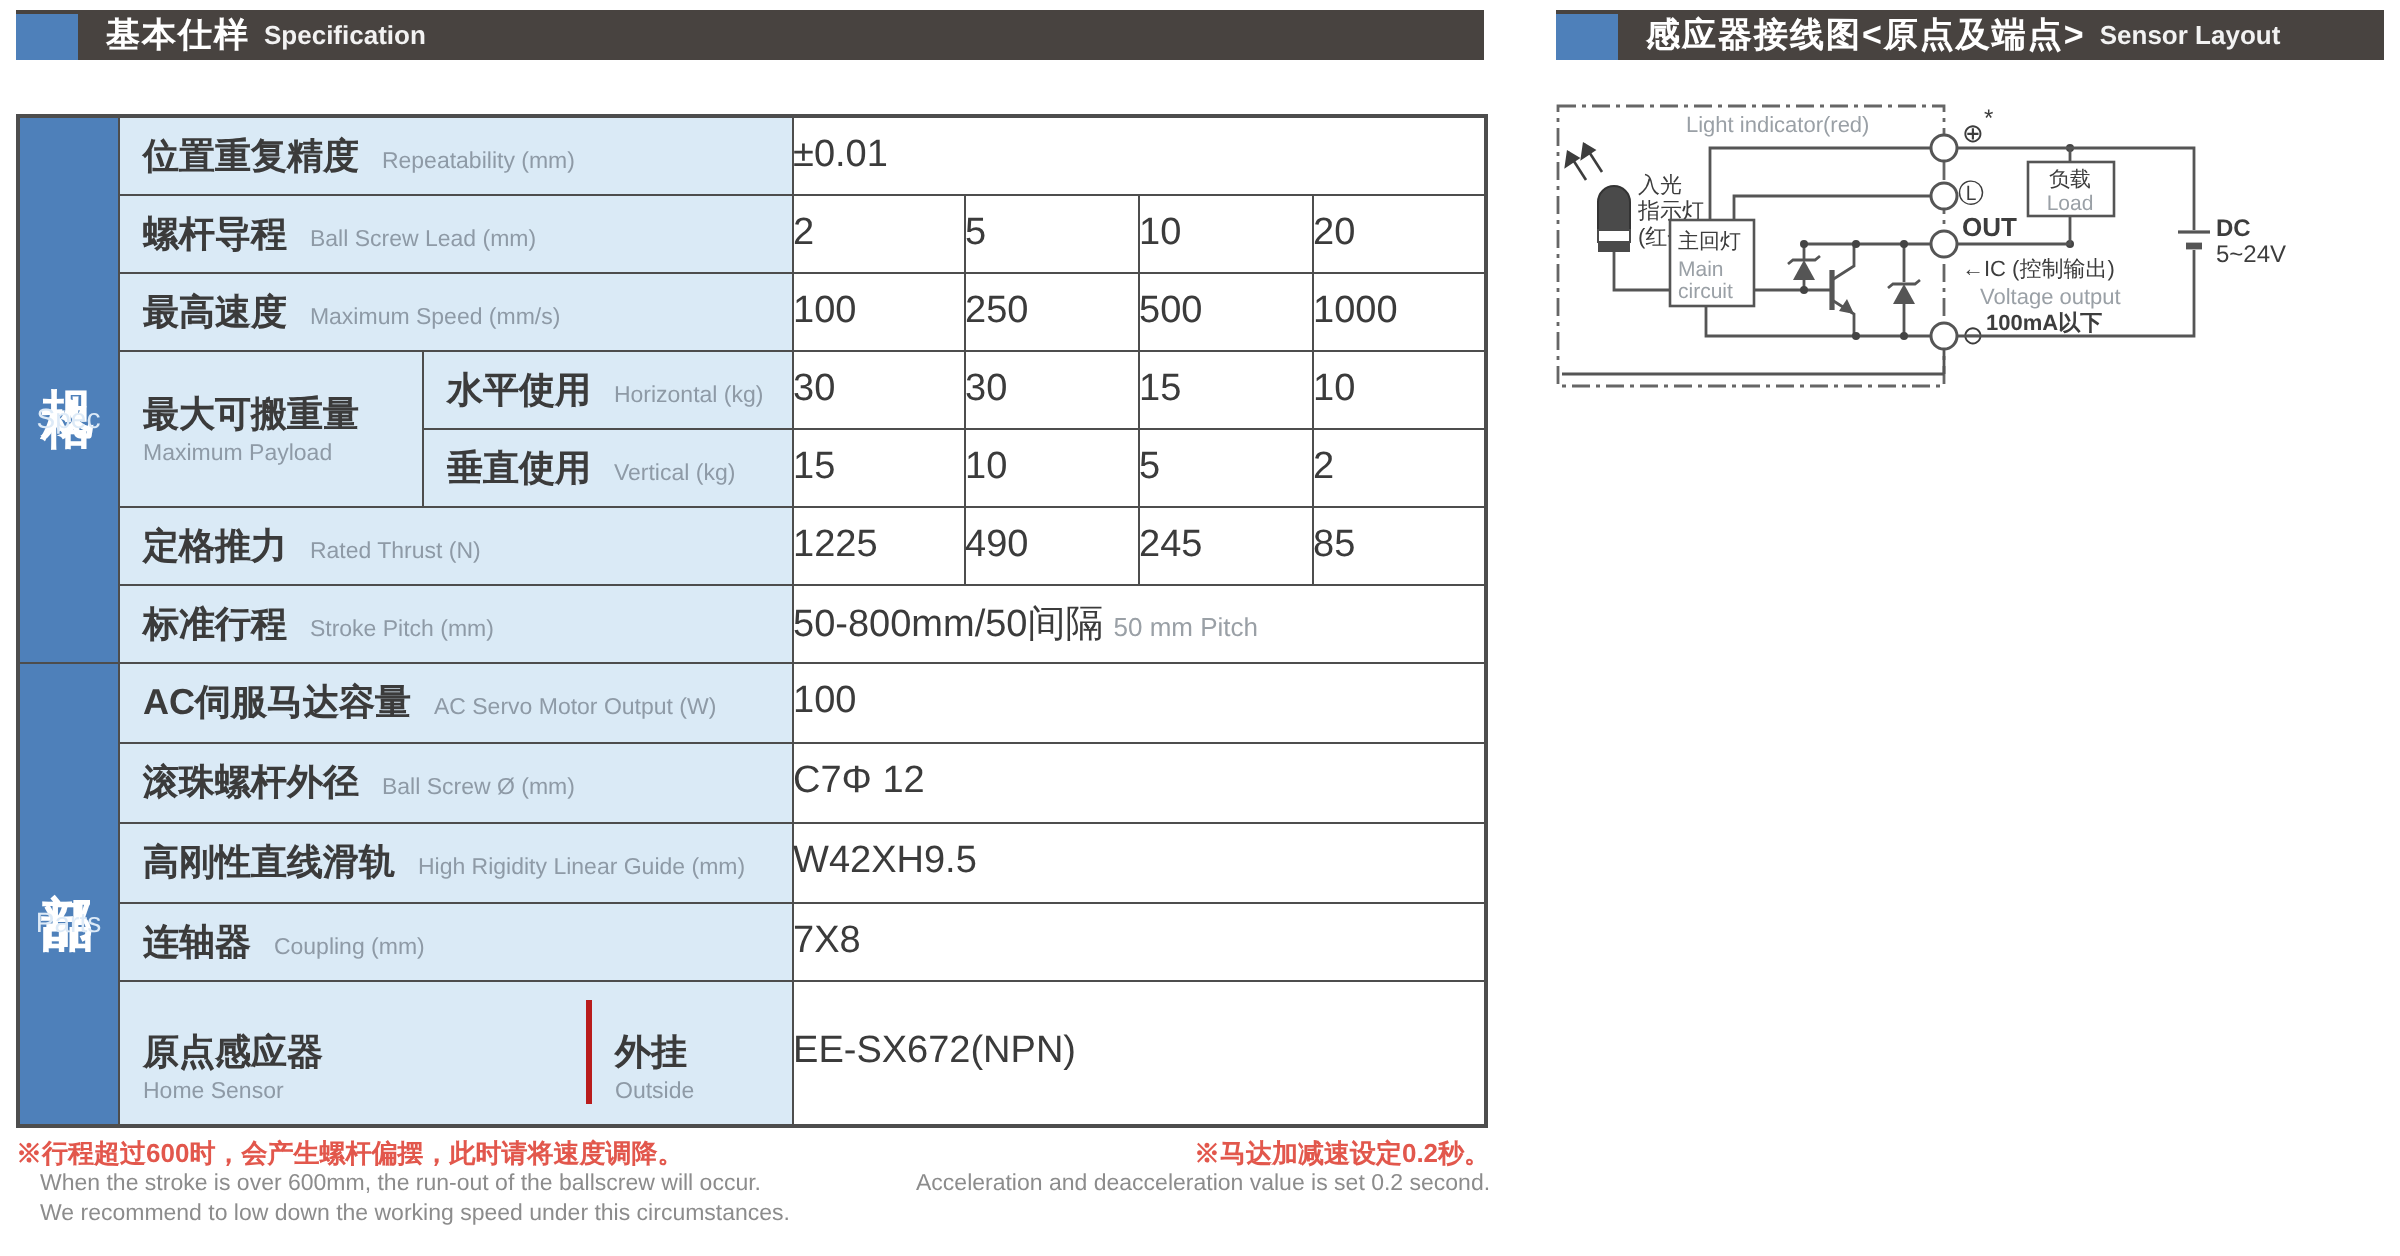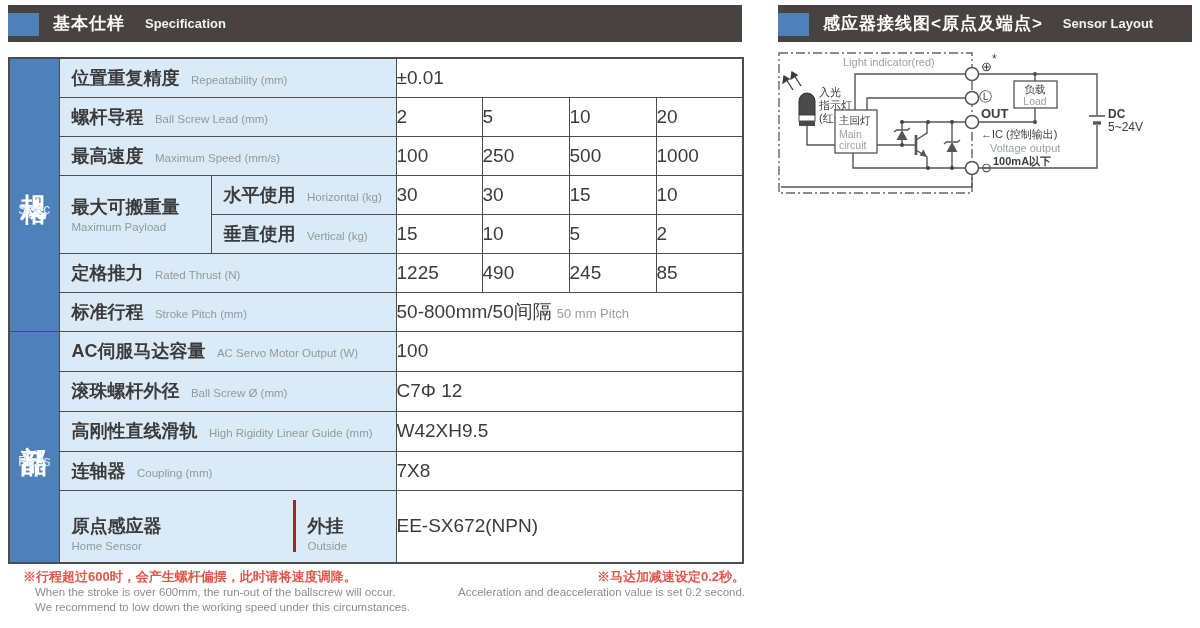--- a/index.html
+++ b/index.html
@@ -1,24 +1,24 @@
 <!DOCTYPE html>
 <html><head>
 <meta charset="utf-8">
 <style>
   * { box-sizing: border-box; margin: 0; padding: 0; }
   html,body { width:1200px; height:628px; background:#fff;
     font-family:"Liberation Sans", sans-serif; position:relative; overflow:hidden; }
 
   
-  .hbar { position:absolute; height:37px; background:#484340; color:#fff;
+  .hbar { position:absolute; height:25px; background:#484340; color:#fff;
           display:flex; align-items:center; }
   .hbar .sq { width:31px; height:23px; background:#4e80ba; margin:2px 14px 0 0; flex:0 0 auto; }
   .hbar .zh { font-size:17px; font-weight:bold; letter-spacing:1px; }
-  .hbar .en { font-size:13px; font-weight:bold; margin-left:20px; color:#f2f2f2; }
+  .hbar .en { font-size:13px; font-weight:bold; margin-left:7px; color:#f2f2f2; }
   #hbar-left  { left:8px;   top:5px; width:734px; }
   #hbar-right { left:778px; top:5px; width:414px; }
 
   
   table.spec { position:absolute; left:8px; top:57px; border-collapse:collapse;
                table-layout:fixed; width:734px; border:2px solid #4d4d4d; }
   td { border:1px solid #4d4d4d; vertical-align:middle; }
   td.band { background:#4e80ba; text-align:center; }
   .band-wrap { display:flex; flex-direction:column; align-items:center; justify-content:center; }
   .band-zh { writing-mode:vertical-rl; text-orientation:upright; color:#fff;
@@ -31,21 +31,21 @@
   .lbl.two .en { margin-top:2px; }
   td.val { background:#fff; text-align:left; font-size:19px; color:#3b3b3b; }
   td.val .gray { font-size:13px; color:#9aa0a6; margin-left:5px; }
   td.split { background:#daeaf6; padding:0; }
   .split-wrap { display:flex; height:100%; align-items:stretch;gap:24px; }
   .split-l { width:209px; padding:12px 0 0 12px; }
   .split-r { flex:1; border-left:3px solid #b91c1c; padding:12px 0 0 12px; }
 
   
   .fn { position:absolute; }
-  #fn-left  { left:23px;   top:569px; }
+  #fn-left  { left:8px;   top:569px; }
   #fn-right { left:446px; top:569px;text-align:right; }
   .fn-red  { color:#e2574c; font-size:13px; font-weight:bold; line-height:1.25; }
   .fn-gray { color:#8c8c8c; font-size:11.5px; margin-left:12px; line-height:1.3; }
 
   
   #diagram { position:absolute; left:775px; top:45px; }
   #diagram text { font-family:"Liberation Sans", sans-serif; }
   .t-dark { fill:#3d3d3d; } .t-gray { fill:#9aa0a6; }
 </style>
 </head>

